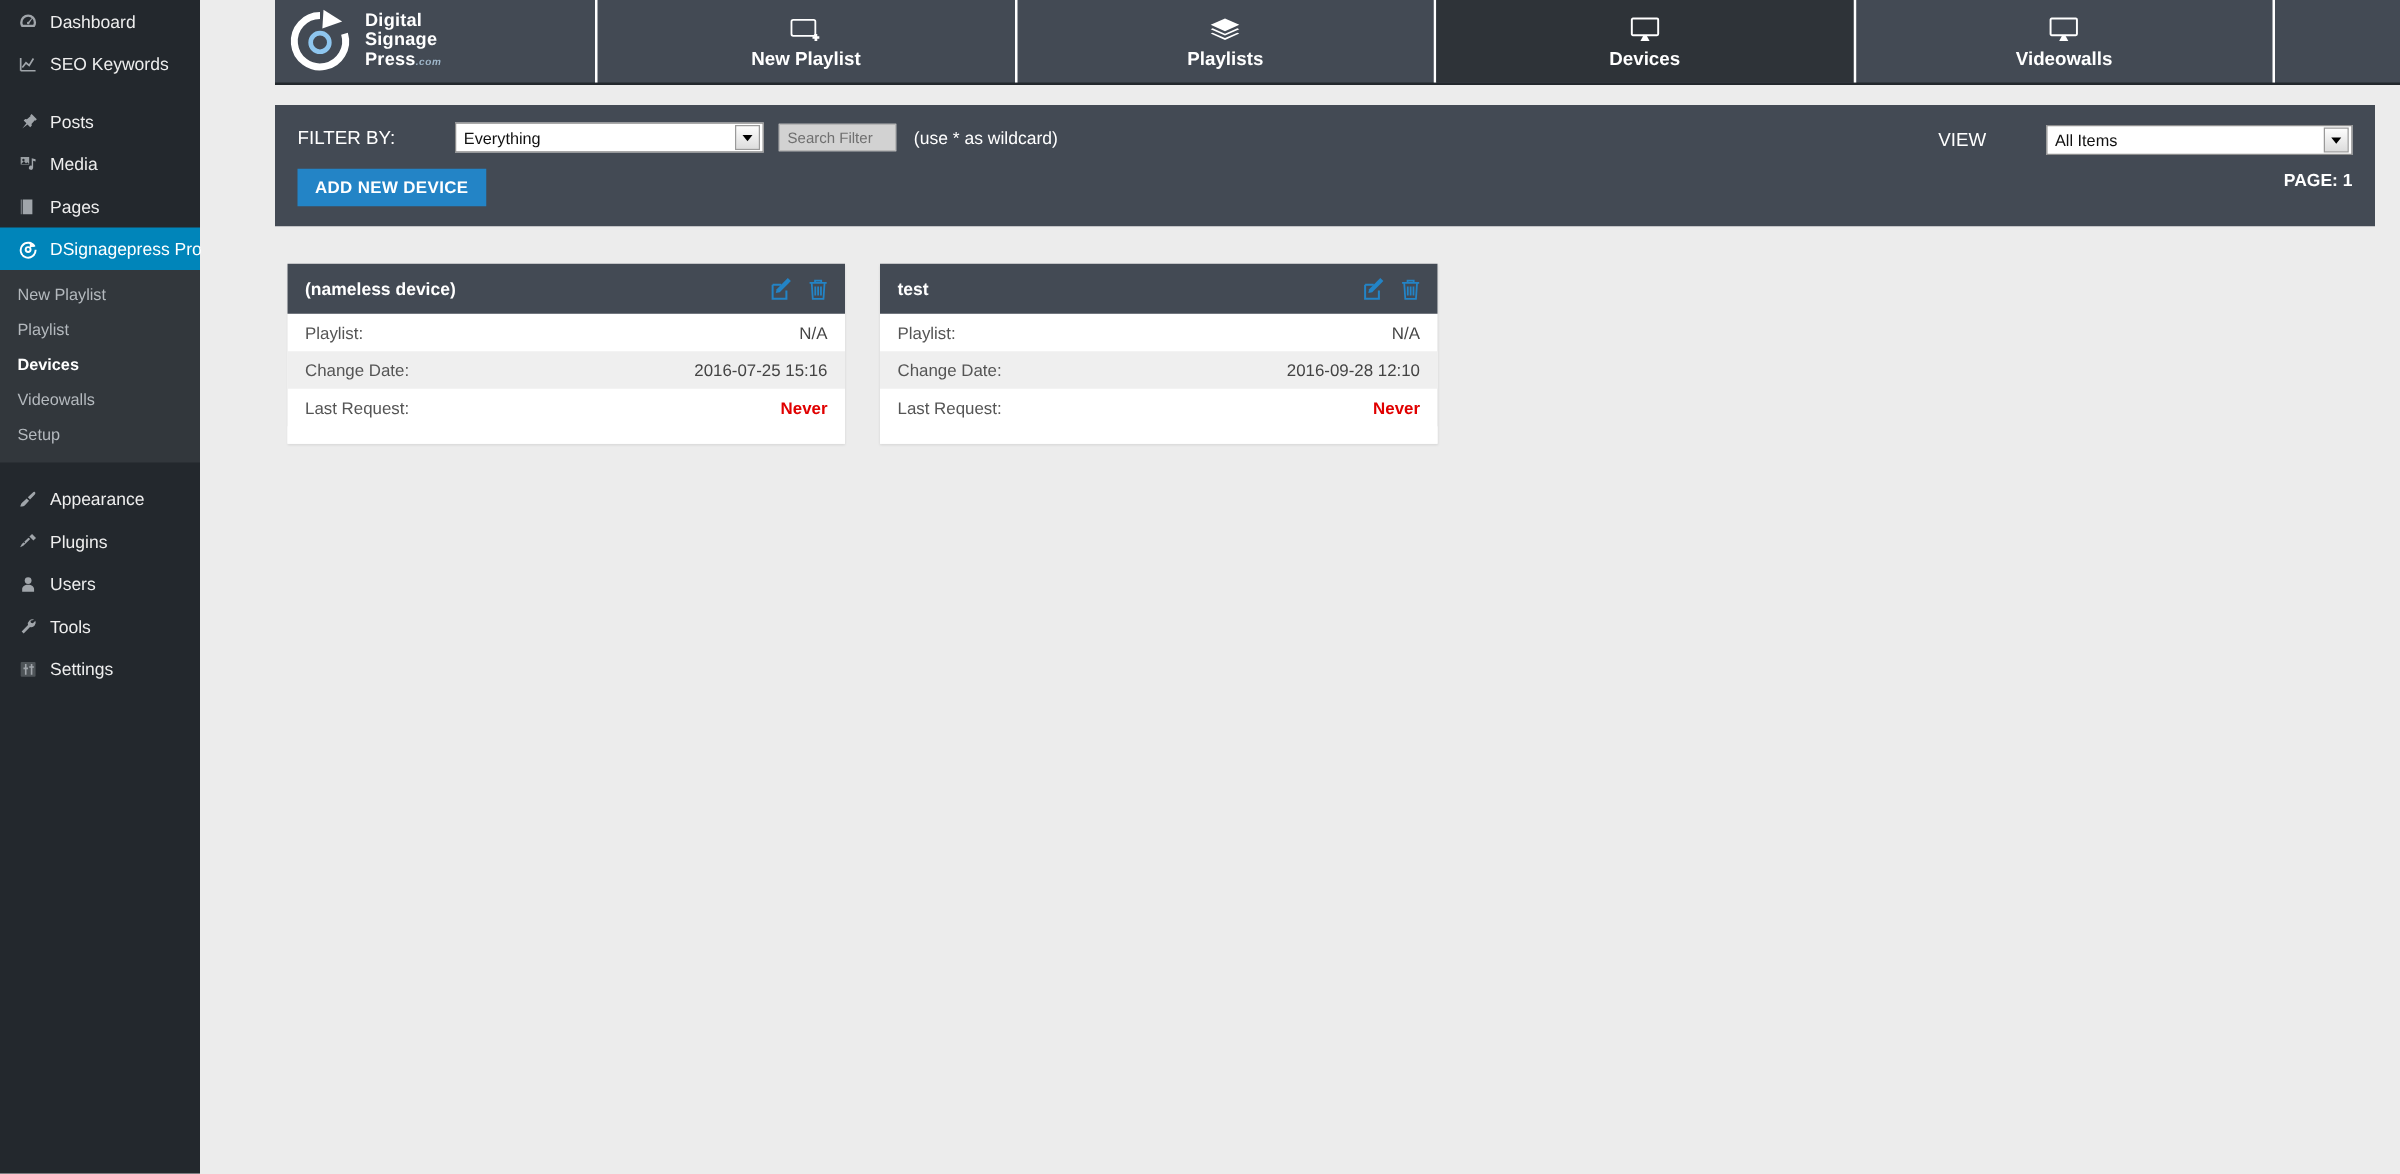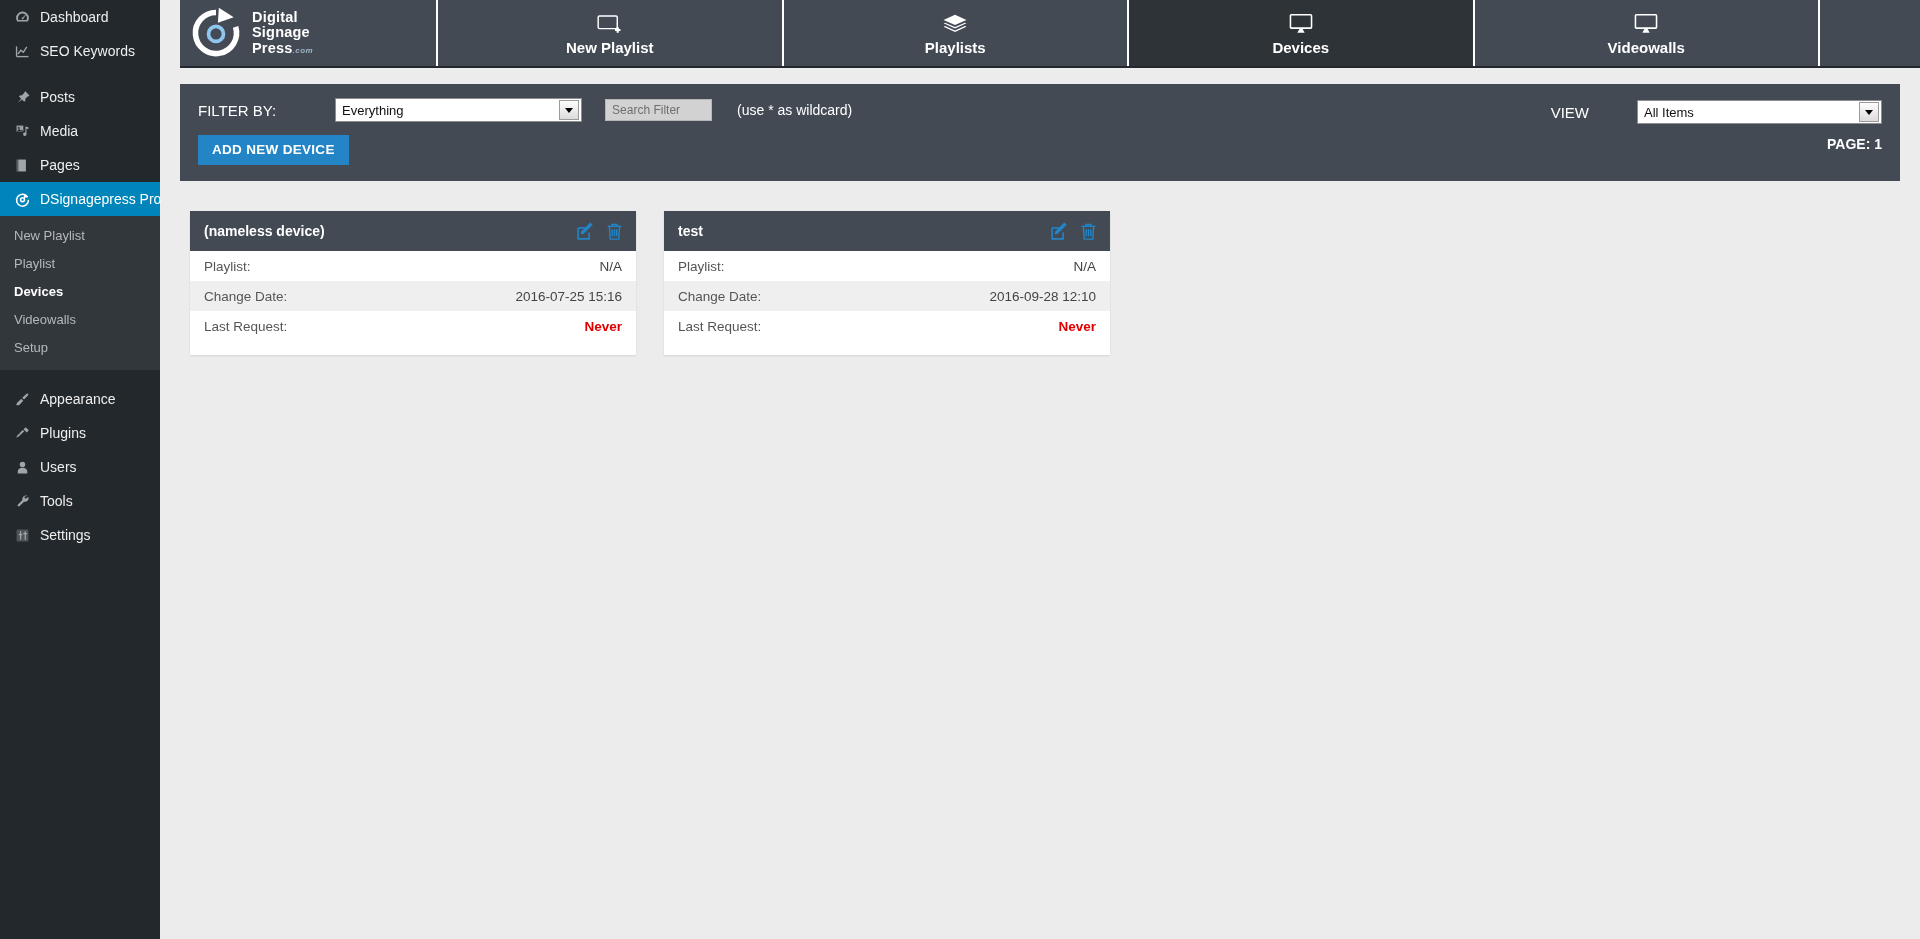--- a/index.html
+++ b/index.html
@@ -71,20 +71,21 @@
   .submenu-item.current { color: #fff; font-weight: bold; }
 
   
   #app {
     flex: 1 1 auto;
     height: 939px;
     background: #ececec;
     display: flex;
     flex-direction: column;
     min-width: 0;
+    padding-left: 40px;
   }
 
   
   .topnav {
     height: 68px;
     background: #434a54;
     display: flex;
     align-items: stretch;
     margin: 0 0 0 20px;
     border-bottom: 2px solid #23282d;
@@ -126,21 +127,21 @@
   .navtab.spacer { flex: 0 0 100px; border-right: none; }
 
   
   .content-wrap { padding: 16px 20px 0 20px; flex: 1 1 auto; }
   .filterbar {
     background: #434a54;
     padding: 14px 18px 16px 18px;
     position: relative;
     min-height: 82px;
   }
-  .filter-row { display: flex; align-items: center; gap: 11px; }
+  .filter-row { display: flex; align-items: center; gap: 0; }
   .filter-label {
     color: #fff; font-size: 15px; margin-right: 8px; white-space: nowrap;
   }
   .sel {
     height: 24px;
     background: #fff;
     border: 1px solid #8d8d8d;
     display: flex;
     align-items: center;
     font-size: 13px;
@@ -159,21 +160,21 @@
     display: flex; align-items: center; justify-content: center;
   }
   .sel .sel-arrow i {
     border-left: 4px solid transparent;
     border-right: 4px solid transparent;
     border-top: 5px solid #000;
     display: block;
   }
   #filter-select { width: 247px; }
   .search-input {
-    width: 107px; height: 22px;
+    width: 94px; height: 22px;
     margin-left: 12px;
     background: #d2d2d2;
     border: 1px solid #b6b6b6;
     font-size: 12px;
     color: #777;
     padding: 0 6px;
     font-family: "Liberation Sans", sans-serif;
   }
   .search-input::placeholder { color: #6f6f6f; }
   .hint { color: #fff; font-size: 14px; margin-left: 14px; white-space: nowrap; }

